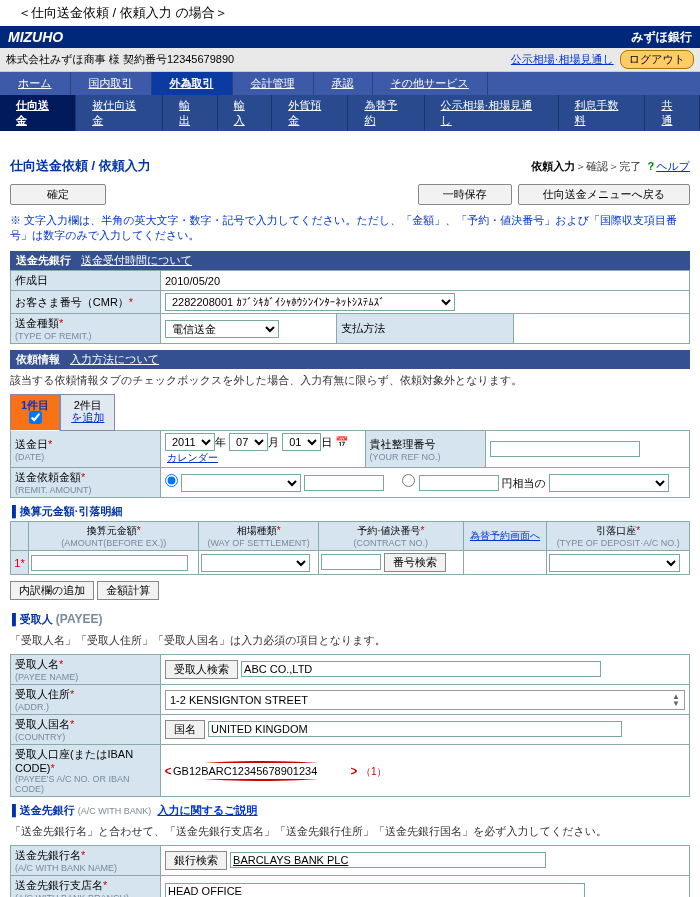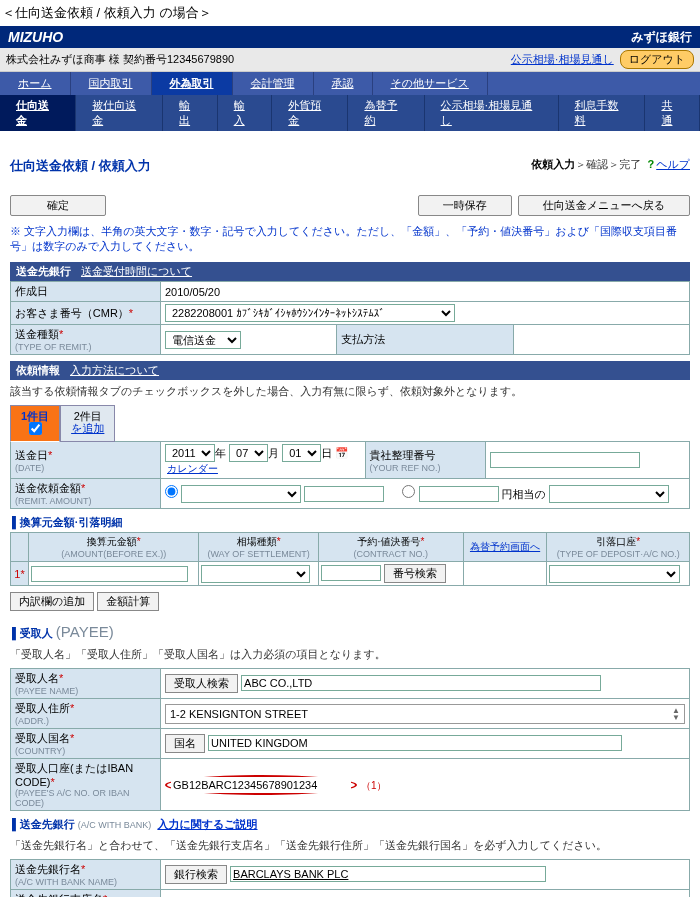--- a/index.html
+++ b/index.html
@@ -1,33 +1,33 @@
 <!DOCTYPE html>
 <html><head>
 <meta charset="utf-8">
 <style>
 * { box-sizing: border-box; margin: 0; padding: 0; }
 body { font-family: "MS PGothic", sans-serif; font-size: 11px; color: #000; background: #fff; width: 700px; }
-.outer-title { font-size: 13px; padding: 4px 2px; }
+.outer-title { font-size: 13px; padding: 4px 18px; }
 .app-header { background: #00287a; color: #fff; display: flex; justify-content: space-between; align-items: center; padding: 2px 8px; height: 22px; }
 .app-header .logo { font-weight: bold; font-style: italic; font-size: 14px; }
 .app-header .bank { font-size: 12px; font-weight: bold; }
 .sub-header { background: #e9e9e9; display: flex; justify-content: space-between; align-items: center; padding: 2px 6px; font-size: 11px; border-bottom: 1px solid #ccc; }
 .sub-left { color: #000; }
 .sub-right { display: flex; align-items: center; gap: 6px; }
 .link { color: #0033cc; text-decoration: underline; cursor: pointer; }
 .btn-logout { background: #ffcc66; border: 1px solid #aa7700; border-radius: 8px; padding: 1px 8px; font-size: 11px; cursor: pointer; }
 .nav1 { background: #3d5aa8; display: flex; }
 .nav1 .tab { color: #fff; padding: 4px 18px; font-size: 11px; text-decoration: underline; cursor: pointer; border-right: 1px solid #2a4080; }
 .nav1 .tab.active { background: #0b3aa3; font-weight: bold; }
 .nav2 { background: #2a4a90; display: flex; }
 .nav2 .tab { color: #fff; padding: 3px 16px; font-size: 11px; text-decoration: underline; cursor: pointer; border-right: 1px solid #1a3570; }
 .nav2 .tab.active { background: #001a5c; font-weight: bold; }
 .content { padding: 8px 10px; }
-.page-title-row { display: flex; justify-content: space-between; margin: 18px 0 20px; }
+.page-title-row { display: flex; justify-content: space-between; align-items: center; margin: 18px 0 9px; }
 .page-title { color: #0033aa; font-weight: bold; font-size: 13px; }
 .progress { font-size: 11px; color: #333; }
 .progress .cur { color: #000; font-weight: bold; }
 .help-icon { color: #008800; font-weight: bold; margin-right: 2px; }
 .btn-bar { display: flex; justify-content: space-between; margin-bottom: 8px; }
 .btn-grp { display: flex; gap: 6px; }
 .btn { background: #f2f2f2; border: 1px solid #888; border-radius: 2px; padding: 2px 24px; font-size: 11px; cursor: pointer; }
 .btn-wide { padding: 2px 36px; }
 .note-blue { color: #0033cc; font-size: 11px; margin: 8px 0; }
 .section-hdr { background: #345090; color: #fff; font-weight: bold; padding: 2px 6px; font-size: 11px; margin-top: 6px; display: flex; align-items: center; gap: 10px; }
@@ -130,21 +130,21 @@
         <tr>
       <td class="lbl">作成日</td>
       <td colspan="3">2010/05/20</td>
     </tr>
     <tr>
       <td class="lbl"><span>お客さま番号（CMR）</span><span class="req">*</span></td>
       <td colspan="3"><select style="width:290px"><option>2282208001 ｶﾌﾞｼｷｶﾞｲｼｬﾎｳｼﾝｲﾝﾀｰﾈｯﾄｼｽﾃﾑｽﾞ</option></select></td>
     </tr>
     <tr>
       <td class="lbl"><span>送金種類</span><span class="req">*</span><span class="eng">(TYPE OF REMIT.)</span></td>
-      <td style="width:220px"><select style="width:76px"><option>電信送金</option></select></td>
+      <td style="width:220px"><select style="width:114px"><option>電信送金</option></select></td>
       <td class="lbl" style="width:100px">支払方法</td>
       <td></td>
     </tr>
   </tbody>
     </table>
 
   <div class="section-hdr">
     <span>依頼情報</span>
     <span class="link">入力方法について</span>
   </div>
@@ -209,21 +209,21 @@
       <td></td>
       <td><select style="width:95%"><option></option></select></td>
     </tr>
   </tbody>
     </table>
   <div style="margin:6px 0">
     <button class="small-btn">内訳欄の追加</button>
     <button class="small-btn">金額計算</button>
   </div>
 
-  <div class="inner-hdr">▌<span>受取人</span> <span style="color:#7a8a9a;font-size:15px;font-weight:normal">(PAYEE)</span></div>
+  <div class="inner-hdr">▌<span>受取人</span> <span style="color:#7a8a9a;font-size:12px;font-weight:bold">(PAYEE)</span></div>
   <div class="section-sub">「受取人名」「受取人住所」「受取人国名」は入力必須の項目となります。</div>
   <table class="form">
     <tbody>
         <tr>
       <td class="lbl"><span>受取人名</span><span class="req">*</span><span class="eng">(PAYEE NAME)</span></td>
       <td><button class="small-btn">受取人検索</button> <input type="text" style="width: 360px;" value="ABC CO.,LTD"></td>
     </tr>
     <tr>
       <td class="lbl"><span>受取人住所</span><span class="req">*</span><span class="eng">(ADDR.)</span></td>
       <td>

